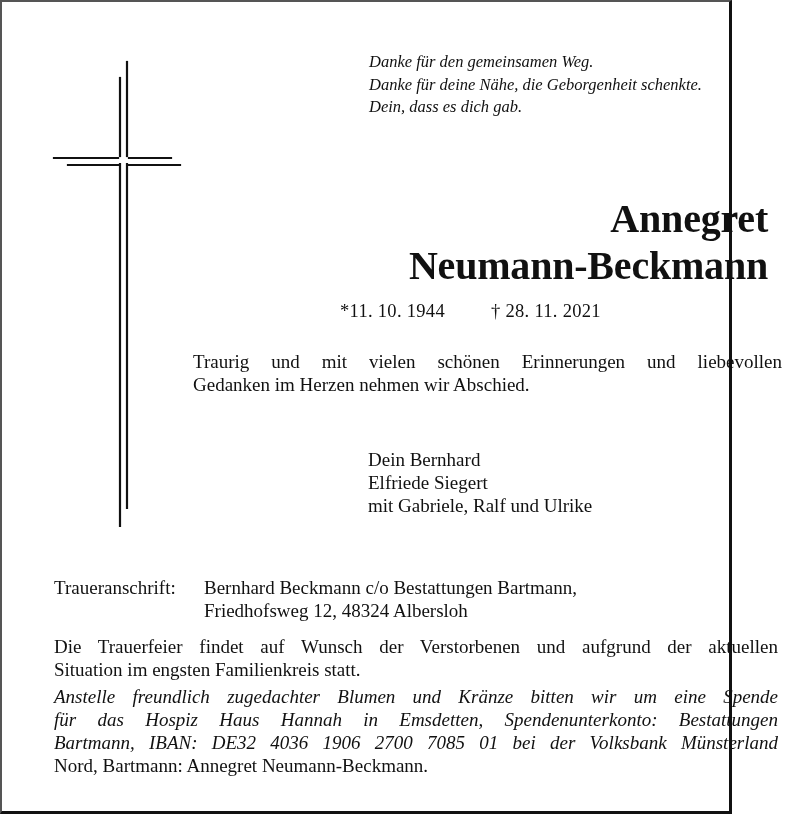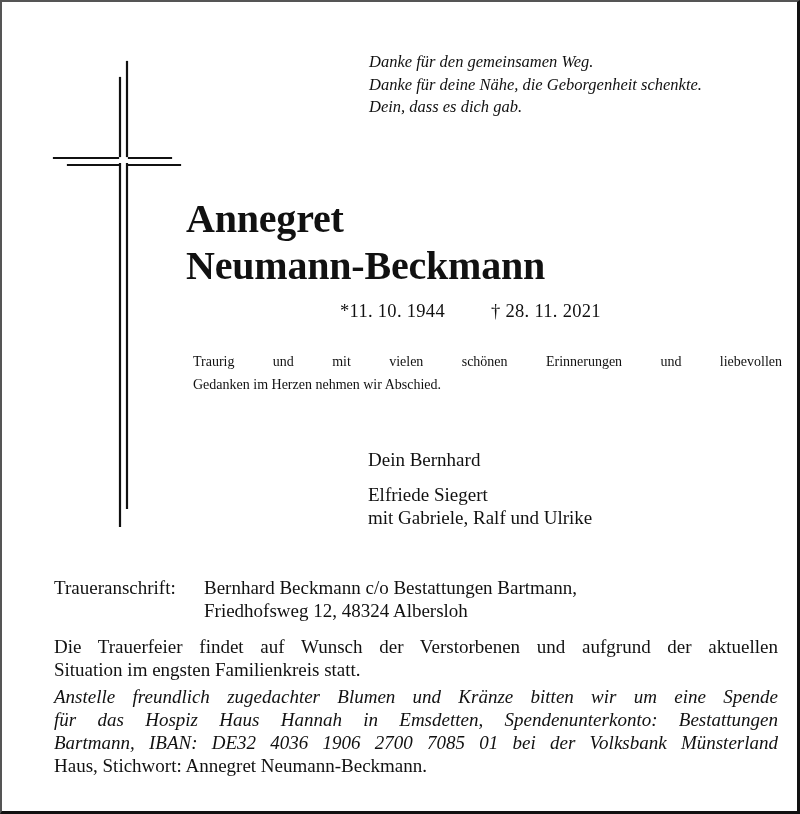--- a/index.html
+++ b/index.html
@@ -12,21 +12,21 @@
       height: 814px;
       position: relative;
       overflow: hidden;
       font-family: "Liberation Serif", "DejaVu Serif", serif;
       color: #111111;
     }
     .frame {
       position: absolute;
       left: 0;
       top: 0;
-      width: 800px;
+      width: 732px;
       height: 814px;
       box-sizing: border-box;
       border-top: 2px solid #555;
       border-left: 2px solid #555;
       border-right: 3px solid #111;
       border-bottom: 3px solid #111;
       background: #fff;
     }
     .cross {
       position: absolute;
@@ -40,23 +40,23 @@
       left: 367px;
       top: 49px;
       font-style: italic;
       font-size: 16.5px;
       line-height: 22.5px;
       white-space: nowrap;
     }
     .poem div { display: block; }
     .name {
       position: absolute;
-      left: 184px;
+      left: 216px;
       width: 550px;
-      text-align: left;
+      text-align: right;
       font-weight: bold;
       font-size: 40px;
       line-height: 48px;
       white-space: nowrap;
       letter-spacing: -0.2px;
     }
     .name.first { top: 193px; }
     .name.last { top: 240px; }
     .dates {
       position: absolute;
@@ -66,39 +66,39 @@
       line-height: 24px;
       white-space: nowrap;
       letter-spacing: 0.3px;
     }
     .dates .death { margin-left: 46px; }
     .message {
       position: absolute;
       left: 191px;
       top: 348px;
       width: 589px;
-      font-size: 14px;
+      font-size: 19px;
       line-height: 23px;
     }
     .message .l1 {
       display: block;
       text-align: justify;
       text-align-last: justify;
       white-space: nowrap;
     }
     .message .l2 { display: block; white-space: nowrap; }
     .signers {
       position: absolute;
       left: 366px;
       top: 446px;
       font-size: 19px;
       line-height: 23px;
       white-space: nowrap;
     }
-    .signers .s1 { display: block; margin-bottom: 12px; }
+    .signers .s1 { display: block; margin-bottom: 0; }
     .signers .s2, .signers .s3 { display: block; }
     .address {
       position: absolute;
       left: 52px;
       top: 574px;
       font-size: 19px;
       line-height: 23px;
       white-space: nowrap;
     }
     .address .label { display: inline-block; width: 150px; }
@@ -188,16 +188,16 @@
 
   <div class="ceremony">
     <span class="l1">Die Trauerfeier findet auf Wunsch der Verstorbenen und aufgrund der aktuellen</span>
     <span class="l2">Situation im engsten Familienkreis statt.</span>
   </div>
 
   <div class="donation">
     <span class="jl">Anstelle freundlich zugedachter Blumen und Kränze bitten wir um eine Spende</span>
     <span class="jl">für das Hospiz Haus Hannah in Emsdetten, Spendenunterkonto: Bestattungen</span>
     <span class="jl">Bartmann, IBAN: DE32 4036 1906 2700 7085 01 bei der Volksbank Münsterland</span>
-    <span class="last">Haus, Stichwort: Annegret Neumann-Beckmann.</span>
+    <span class="last">Nord, Bartmann: Annegret Neumann-Beckmann.</span>
   </div>
 
 </div>
 
 </body></html>

